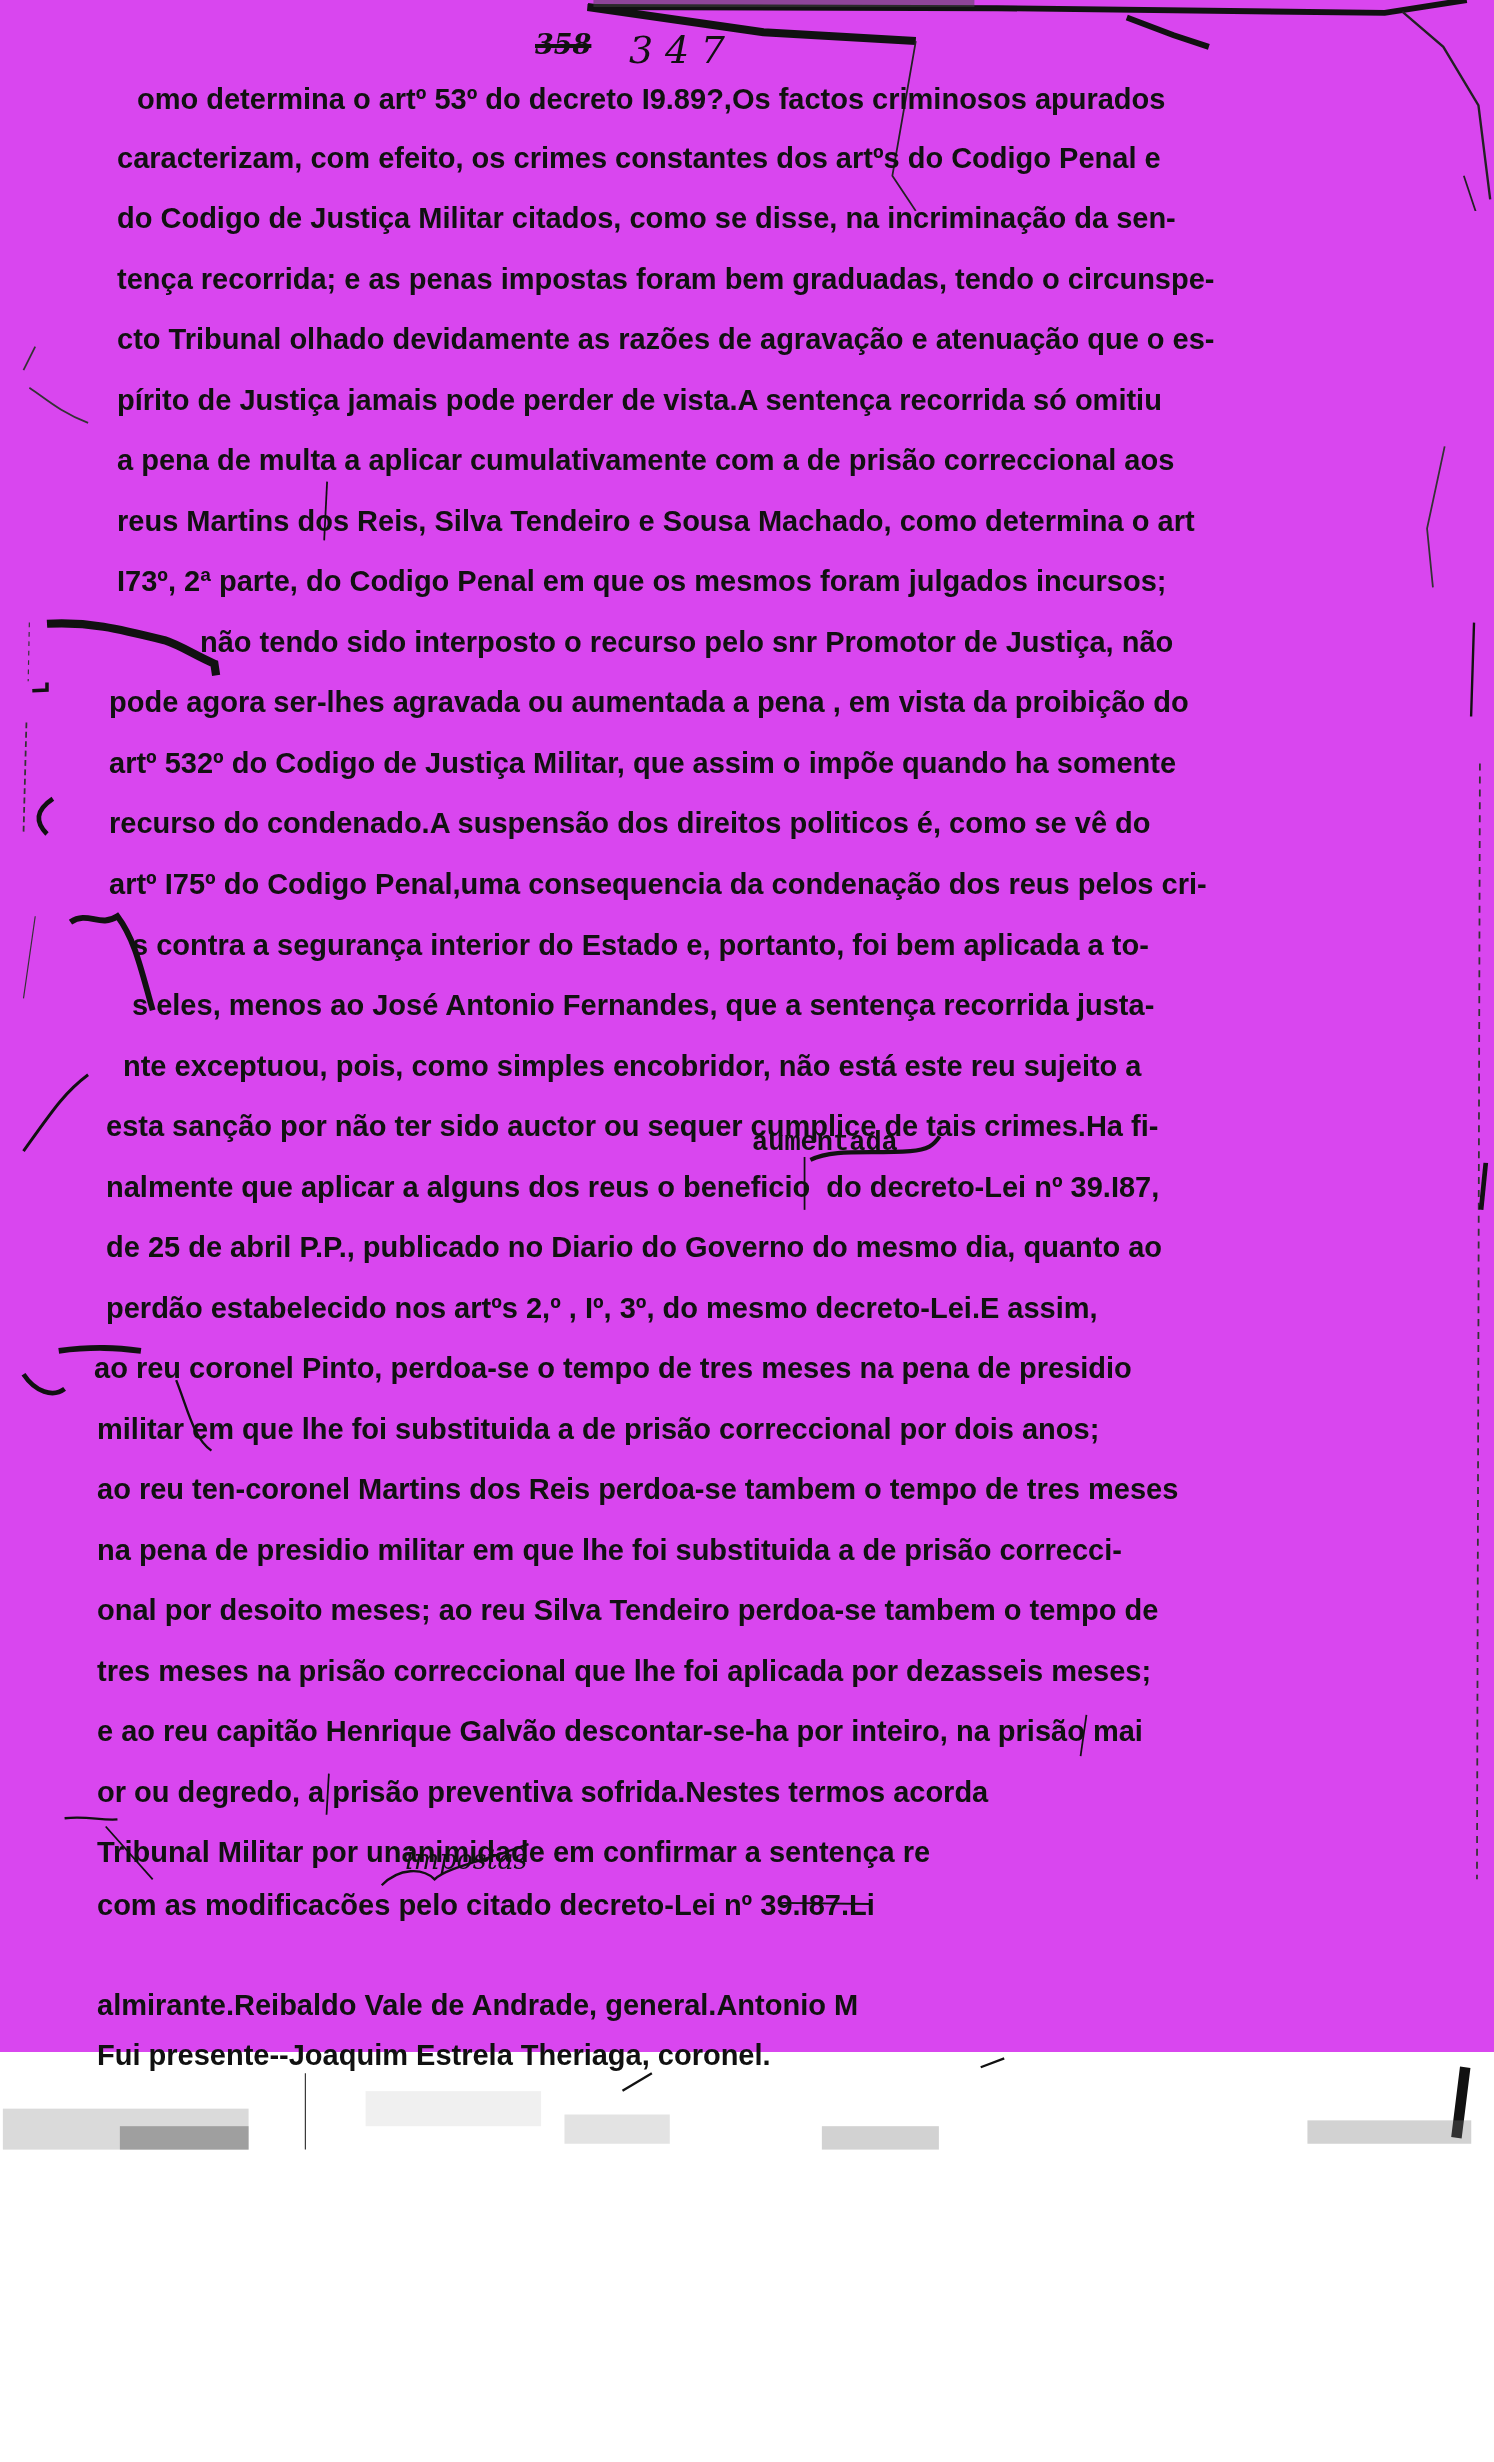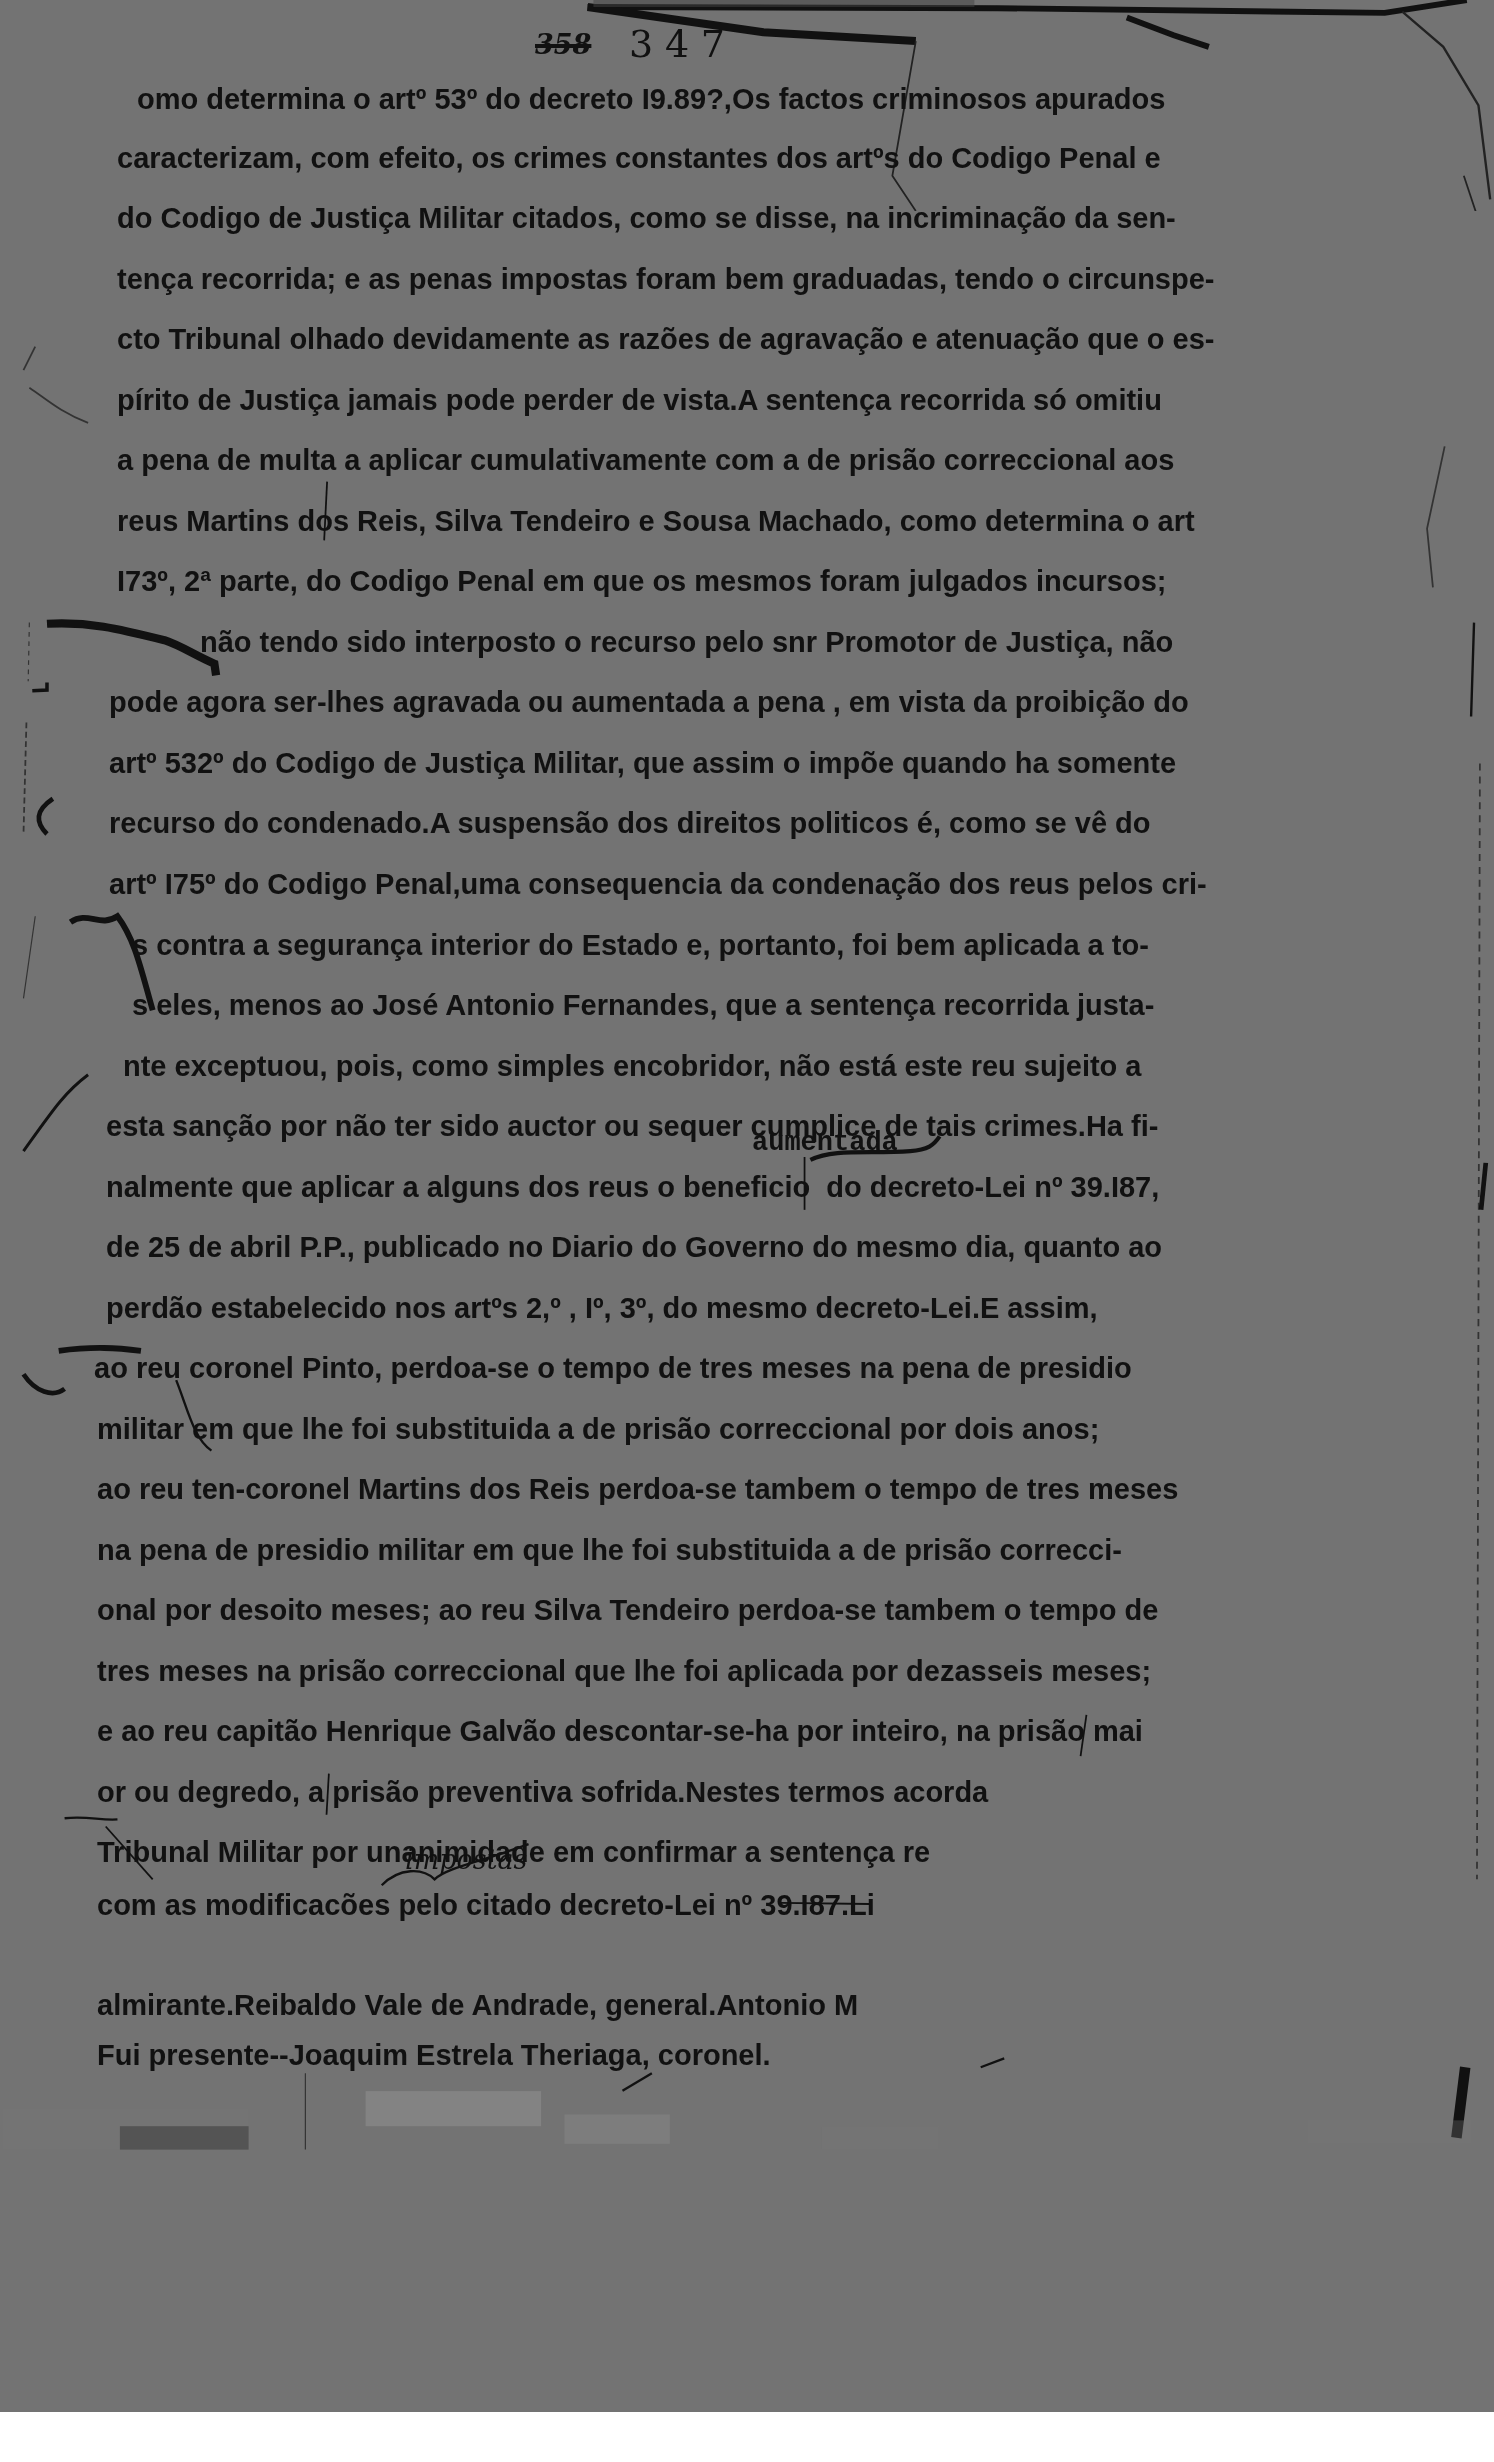--- a/index.html
+++ b/index.html
@@ -1,29 +1,29 @@
 <!DOCTYPE html>
 <html style="font-size:9.4px"><head>
 <meta charset="utf-8">
 <style>
   html, body { margin: 0; padding: 0; background: #ffffff; }
   body { width: 1494px; height: 2462px; position: relative; overflow: hidden; }
-  .page { position: absolute; left: 0; top: 0; width: 1494px; height: 2412px; background: #737373; }
+  .page { position: absolute; left: 0; top: 0; width: 1494px; height: 2052px; background: #d946ef; }
   .line {
     position: absolute;
     font-family: Liberation Sans, sans-serif;
     font-size: 29px;
     line-height: 35px;
     color: #111111;
     white-space: pre;
     font-weight: bold;
     letter-spacing: 0px;
   }
   .pagenum-old { position: absolute; left: 535px; top: 29px; font-family: "DejaVu Serif", serif; font-size: 27px; font-style: italic; font-weight: bold; color:#111; text-decoration: line-through; text-decoration-thickness: 3.5px; }
-  .pagenum-new { position: absolute; left: 629px; top: 22px; font-family: "DejaVu Serif", serif; font-size: 38px; color:#111; letter-spacing: 11.7px; }
+  .pagenum-new { position: absolute; left: 629px; top: 28px; font-family: "DejaVu Serif", serif; font-size: 38px; font-style: italic; color:#111; letter-spacing: 11.7px; }
   .noise { position: absolute; opacity: 0.55; }
   .annot-above { position: absolute; font-family: "Liberation Mono", monospace; font-size: 27px; font-weight: bold; color: #111; white-space: pre; }
   .annot-script { position: absolute; font-family: "DejaVu Serif", serif; font-style: italic; font-size: 27px; color:#111; white-space: pre; }
 </style>
 </head>
 <body>
 
 <div class="page">
 
   <svg style="position:absolute;left:0;top:0" width="1494" height="211" viewBox="0 0 2544 360">

